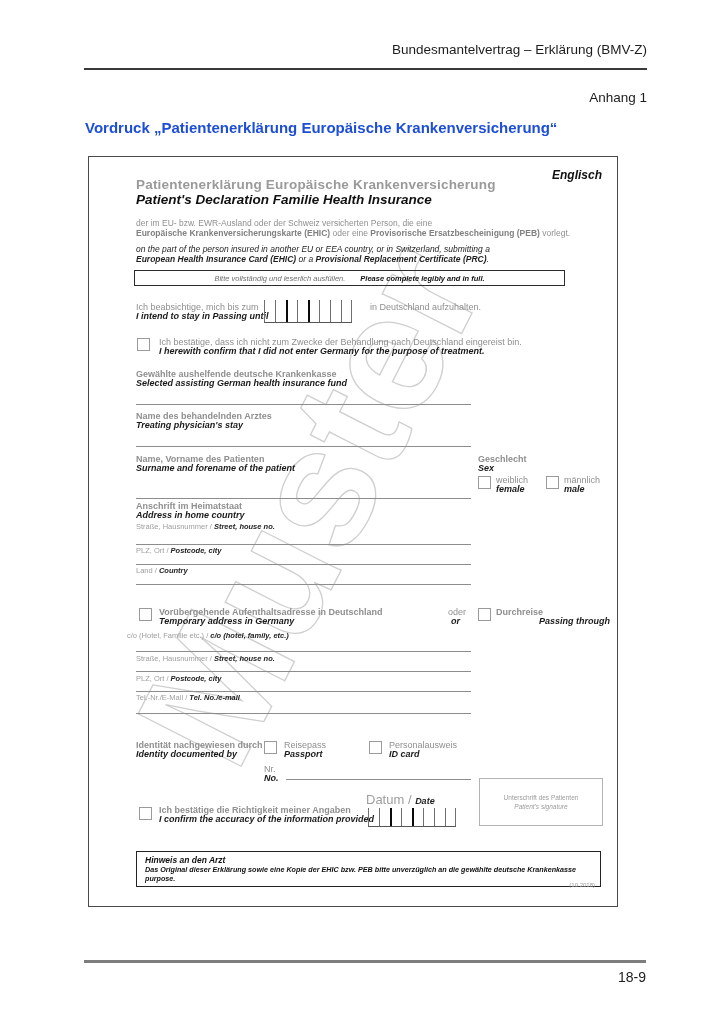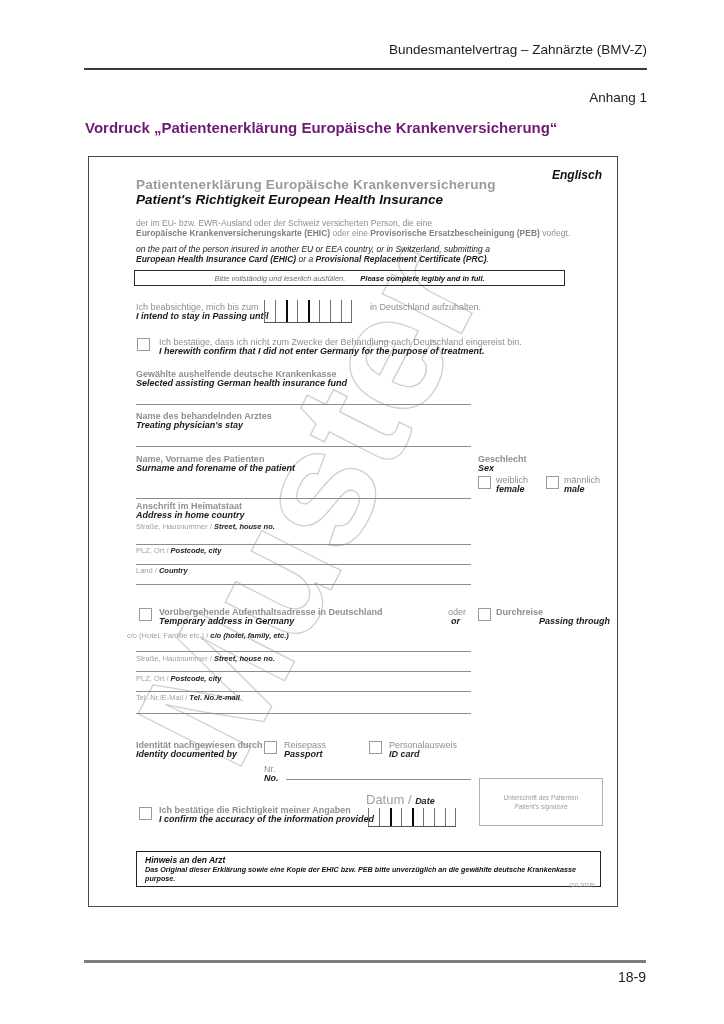--- a/index.html
+++ b/index.html
@@ -6,21 +6,21 @@
   body{
     width:724px;height:1024px;background:#ffffff;position:relative;
     font-family:"Liberation Sans", sans-serif;
     -webkit-font-smoothing:antialiased;
   }
   .abs{position:absolute;}
   
   .hdr{font-size:13.5px;color:#1d1d1d;}
   .rule{height:2px;background:#3a3a3a;}
   .rule2{height:3px;background:#7d7d7d;}
-  .pgtitle{font-size:15px;font-weight:700;color:#701a75;}
+  .pgtitle{font-size:15px;font-weight:700;color:#1d4ed8;}
   .pgnum{font-size:14px;color:#1d1d1d;}
   
   .formbox{border:1.3px solid #4a4a4a;background:#fff;}
   .de{color:#8f8f8f;font-size:9px;line-height:9.5px;}
   .deb{color:#8f8f8f;font-size:9px;line-height:9.5px;font-weight:700;}
   .en{color:#1a1a1a;font-size:9px;line-height:9.5px;font-style:italic;font-weight:700;}
   .titde{color:#9a9a9a;font-size:13.5px;font-weight:700;letter-spacing:.2px;}
   .titen{color:#111;font-size:13.5px;font-weight:700;font-style:italic;}
   .intro-de{color:#8f8f8f;font-size:8.5px;line-height:9.5px;}
   .intro-de b{color:#808080;}
@@ -44,35 +44,35 @@
   .sigbox .l2{font-size:6.5px;color:#9c9c9c;font-style:italic;}
   .notice{border:1.6px solid #232323;box-sizing:border-box;padding:3px 8px;}
   .notice .t{font-size:8.5px;font-weight:700;font-style:italic;color:#111;line-height:10px;}
   .notice .b{font-size:7.2px;font-weight:700;font-style:italic;color:#111;line-height:9px;}
   .ver{font-size:6px;color:#9b9b9b;}
   .wm{pointer-events:none;}
 </style>
 </head>
 <body>
 
-<div class="abs hdr" style="top:42px;right:77px;">Bundesmantelvertrag – Zahnärzte (BMV-Z)</div>
+<div class="abs hdr" style="top:42px;right:77px;">Bundesmantelvertrag – Erklärung (BMV-Z)</div>
 <div class="abs rule" style="top:68px;left:84px;width:563px;"></div>
 <div class="abs hdr" style="top:90px;right:77px;">Anhang 1</div>
 <div class="abs pgtitle" style="top:119px;left:85px;">Vordruck „Patientenerklärung Europäische Krankenversicherung“</div>
 
 <div class="abs formbox" style="left:88px;top:156px;width:528px;height:749px;">
 
   <svg class="abs wm" style="left:0;top:0;" width="528" height="749" viewBox="0 0 528 749">
     <text x="272" y="374" text-anchor="middle" transform="rotate(-63 272 374)" font-family="Liberation Sans, sans-serif" font-size="168" font-weight="bold" fill="none" stroke="#cfcfcf" stroke-width="1.3">Muster</text>
   </svg>
 
   <div class="abs lang" style="top:11px;right:15px;">Englisch</div>
 
   <div class="abs titde" style="left:47px;top:20px;">Patientenerklärung Europäische Krankenversicherung</div>
-  <div class="abs titen" style="left:47px;top:35px;">Patient's Richtigkeit European Health Insurance</div>
+  <div class="abs titen" style="left:47px;top:35px;">Patient's Declaration Familie Health Insurance</div>
 
   <div class="abs intro-de" style="left:47px;top:62px;width:470px;">
     <span>der im EU- bzw. EWR-Ausland oder der Schweiz versicherten Person, die eine</span><br>
     <b>Europäische Krankenversicherungskarte (EHIC)</b><span> oder eine </span><b>Provisorische Ersatzbescheinigung (PEB)</b><span> vorlegt.</span>
   </div>
   <div class="abs intro-en" style="left:47px;top:88px;width:470px;">
     <span>on the part of the person insured in another EU or EEA country, or in Switzerland, submitting a</span><br>
     <b>European Health Insurance Card (EHIC)</b><span> or a </span><b>Provisional Replacement Certificate (PRC)</b><span>.</span>
   </div>
 

